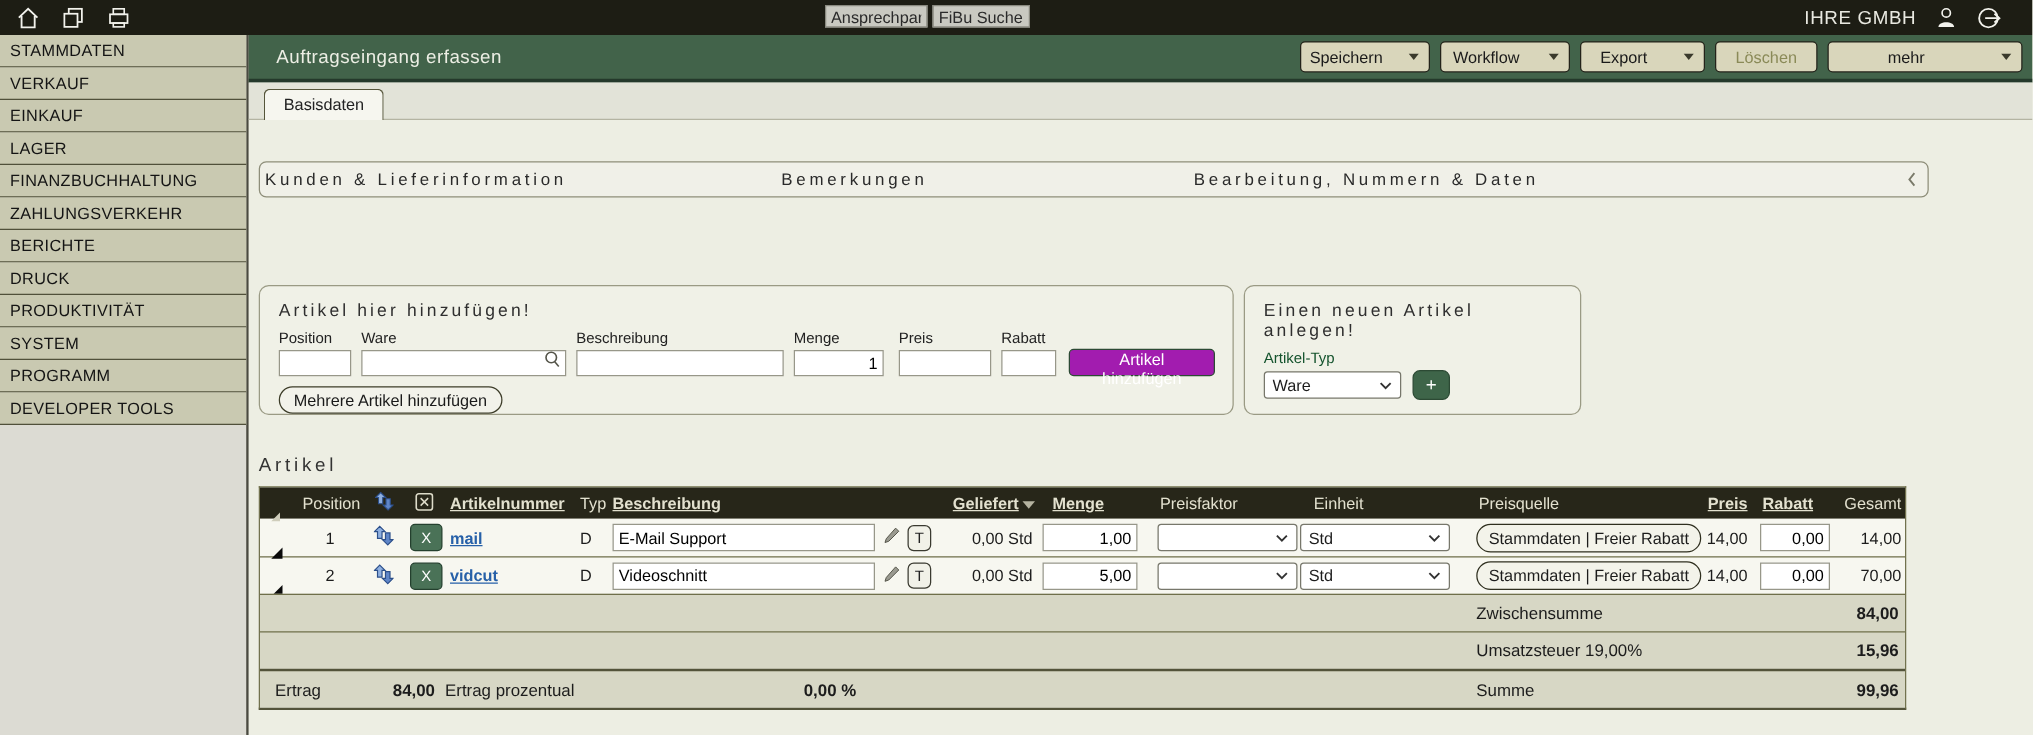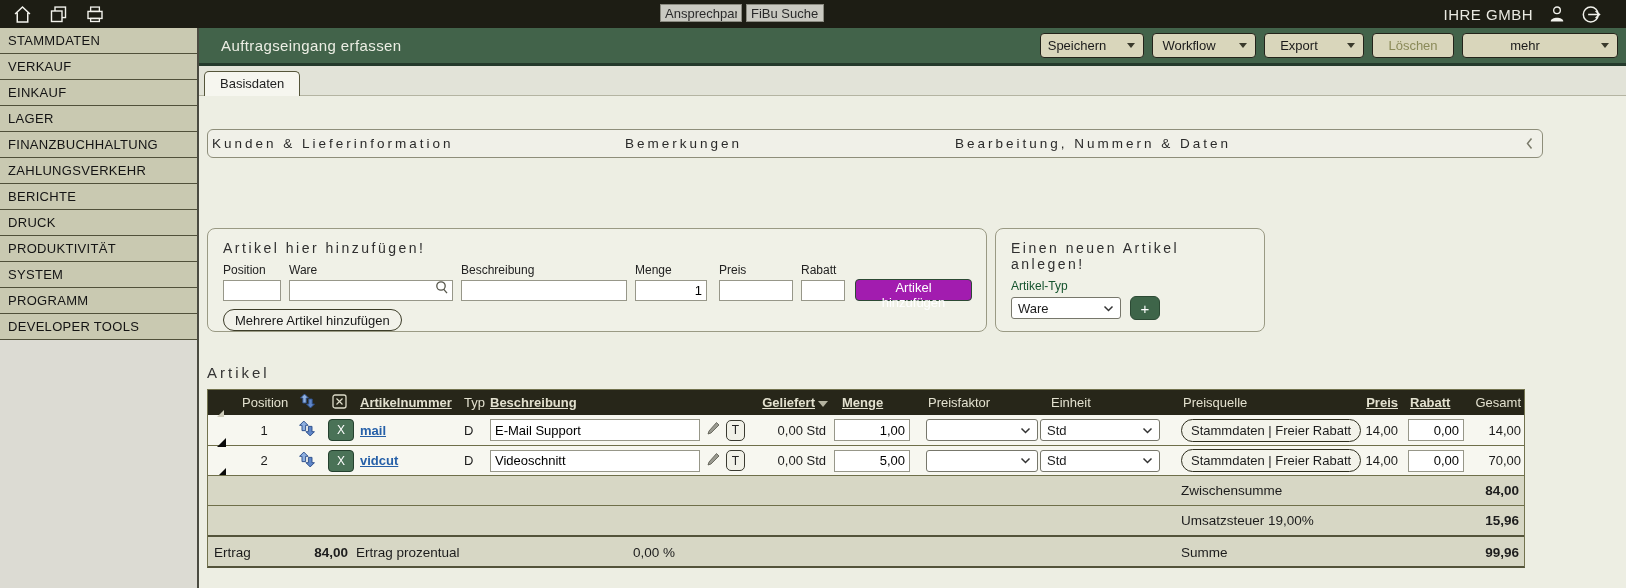--- a/index.html
+++ b/index.html
@@ -25,21 +25,21 @@
   .page-header { height:38px; background:#42634a; border-bottom:3px solid #24392b; display:flex; align-items:center; padding:0 8px 0 22px; }
   .page-title { color:#eceee4; font-size:15px; letter-spacing:0.4px; }
   .hbtns { margin-left:auto; display:flex; gap:8px; align-items:center; }
   .hbtn { height:25px; background:#d9d6bb; border:1px solid #23231a; border-radius:4px; font-size:13px; color:#1a1a1a; display:flex; align-items:center; justify-content:center; gap:14px; cursor:pointer; font-family:inherit; position:relative; }
   .hbtn .lbl { flex:1; text-align:center; }
   .hbtn.w1{width:104px} .hbtn.w2{width:104px} .hbtn.w3{width:100px} .hbtn.w4{width:82px} .hbtn.w5{width:156px}
   .hbtn.disabled { color:#8a8a58; cursor:default; }
   .caret { width:0; height:0; border-left:4px solid transparent; border-right:4px solid transparent; border-top:5px solid #3a3a2c; margin-right:8px; }
 
   
-  .tab-strip { height:30px; background:#e2e3d8; display:flex; align-items:flex-end; padding-left:5px; border-bottom:1px solid #b4b4a2; }
+  .tab-strip { height:30px; background:#e2e3d8; display:flex; align-items:flex-end; padding-left:12px; border-bottom:1px solid #b4b4a2; }
   .tab { background:#f6f6ef; border:1px solid #55553a; border-bottom:none; border-radius:5px 5px 0 0; padding:4px 15px 5px 15px; font-size:13px; color:#222; position:relative; top:1px; cursor:pointer; }
 
   
   .content { flex:1; background:#edeee3; padding:0 0 0 8px; position:relative; }
 
   .accordion { margin-top:33px; width:1336px; height:29px; background:#f0f0e8; border:1px solid #8e8e7a; border-radius:6px; display:flex; align-items:center; font-size:13.5px; letter-spacing:3px; color:#2a2a2a; }
   .acc-t1 { padding-left:4px; width:417px; cursor:pointer; }
   .acc-t2 { width:330px; cursor:pointer; }
   .acc-t3 { flex:1; cursor:pointer; }
   .acc-collapse { margin-right:8px; cursor:pointer; display:flex; align-items:center; }
@@ -94,24 +94,24 @@
   .c-eh .selectbox { width:120px; margin-left:0;align-items:center; }
   .pqpill { margin-left:9px; height:23px; background:#f3f3ea; border:1.5px solid #2f2f1f; border-radius:12px; font-size:13px; padding:0 9px; cursor:pointer; font-family:inherit; white-space:nowrap; color:#1c1c1c; }
   .c-preis { text-align:right; padding-right:10px; }
   .c-rab .tin { width:56px; height:22px; text-align:right; }
   .c-gesamt { text-align:right; padding-right:5px; font-size:13px; }
   .sumrow { position:relative; height:30px; background:#d7d7c5; border-top:1px solid #6f6f4a; font-size:13.5px; }
   .sumrow .slabel { position:absolute; left:973px; top:7px; }
   .sumrow .sval { position:absolute; right:5px; top:7px; font-weight:bold; }
   .finalrow { position:relative; height:31px; background:#d7d7c5; border-top:2px solid #53533a; font-size:13.5px; }
   .finalrow span { position:absolute; top:8px; }
-  .fr-ertrag-l { left:6px; }
+  .fr-ertrag-l { left:12px; }
   .fr-ertrag-v { left:60px; width:80px; text-align:right; font-weight:bold; }
   .fr-proz-l { left:148px; }
-  .fr-proz-v { left:362px; width:105px; text-align:right; font-weight:normal; }
+  .fr-proz-v { left:372px; width:105px; text-align:right; font-weight:bold; }
   .fr-summe-l { left:973px; }
   .fr-summe-v { right:5px; width:80px; text-align:right; font-weight:bold; }
 
   .sorticon { display:inline-block; }
 </style>
 </head>
 <body>
 
 <div>
 

